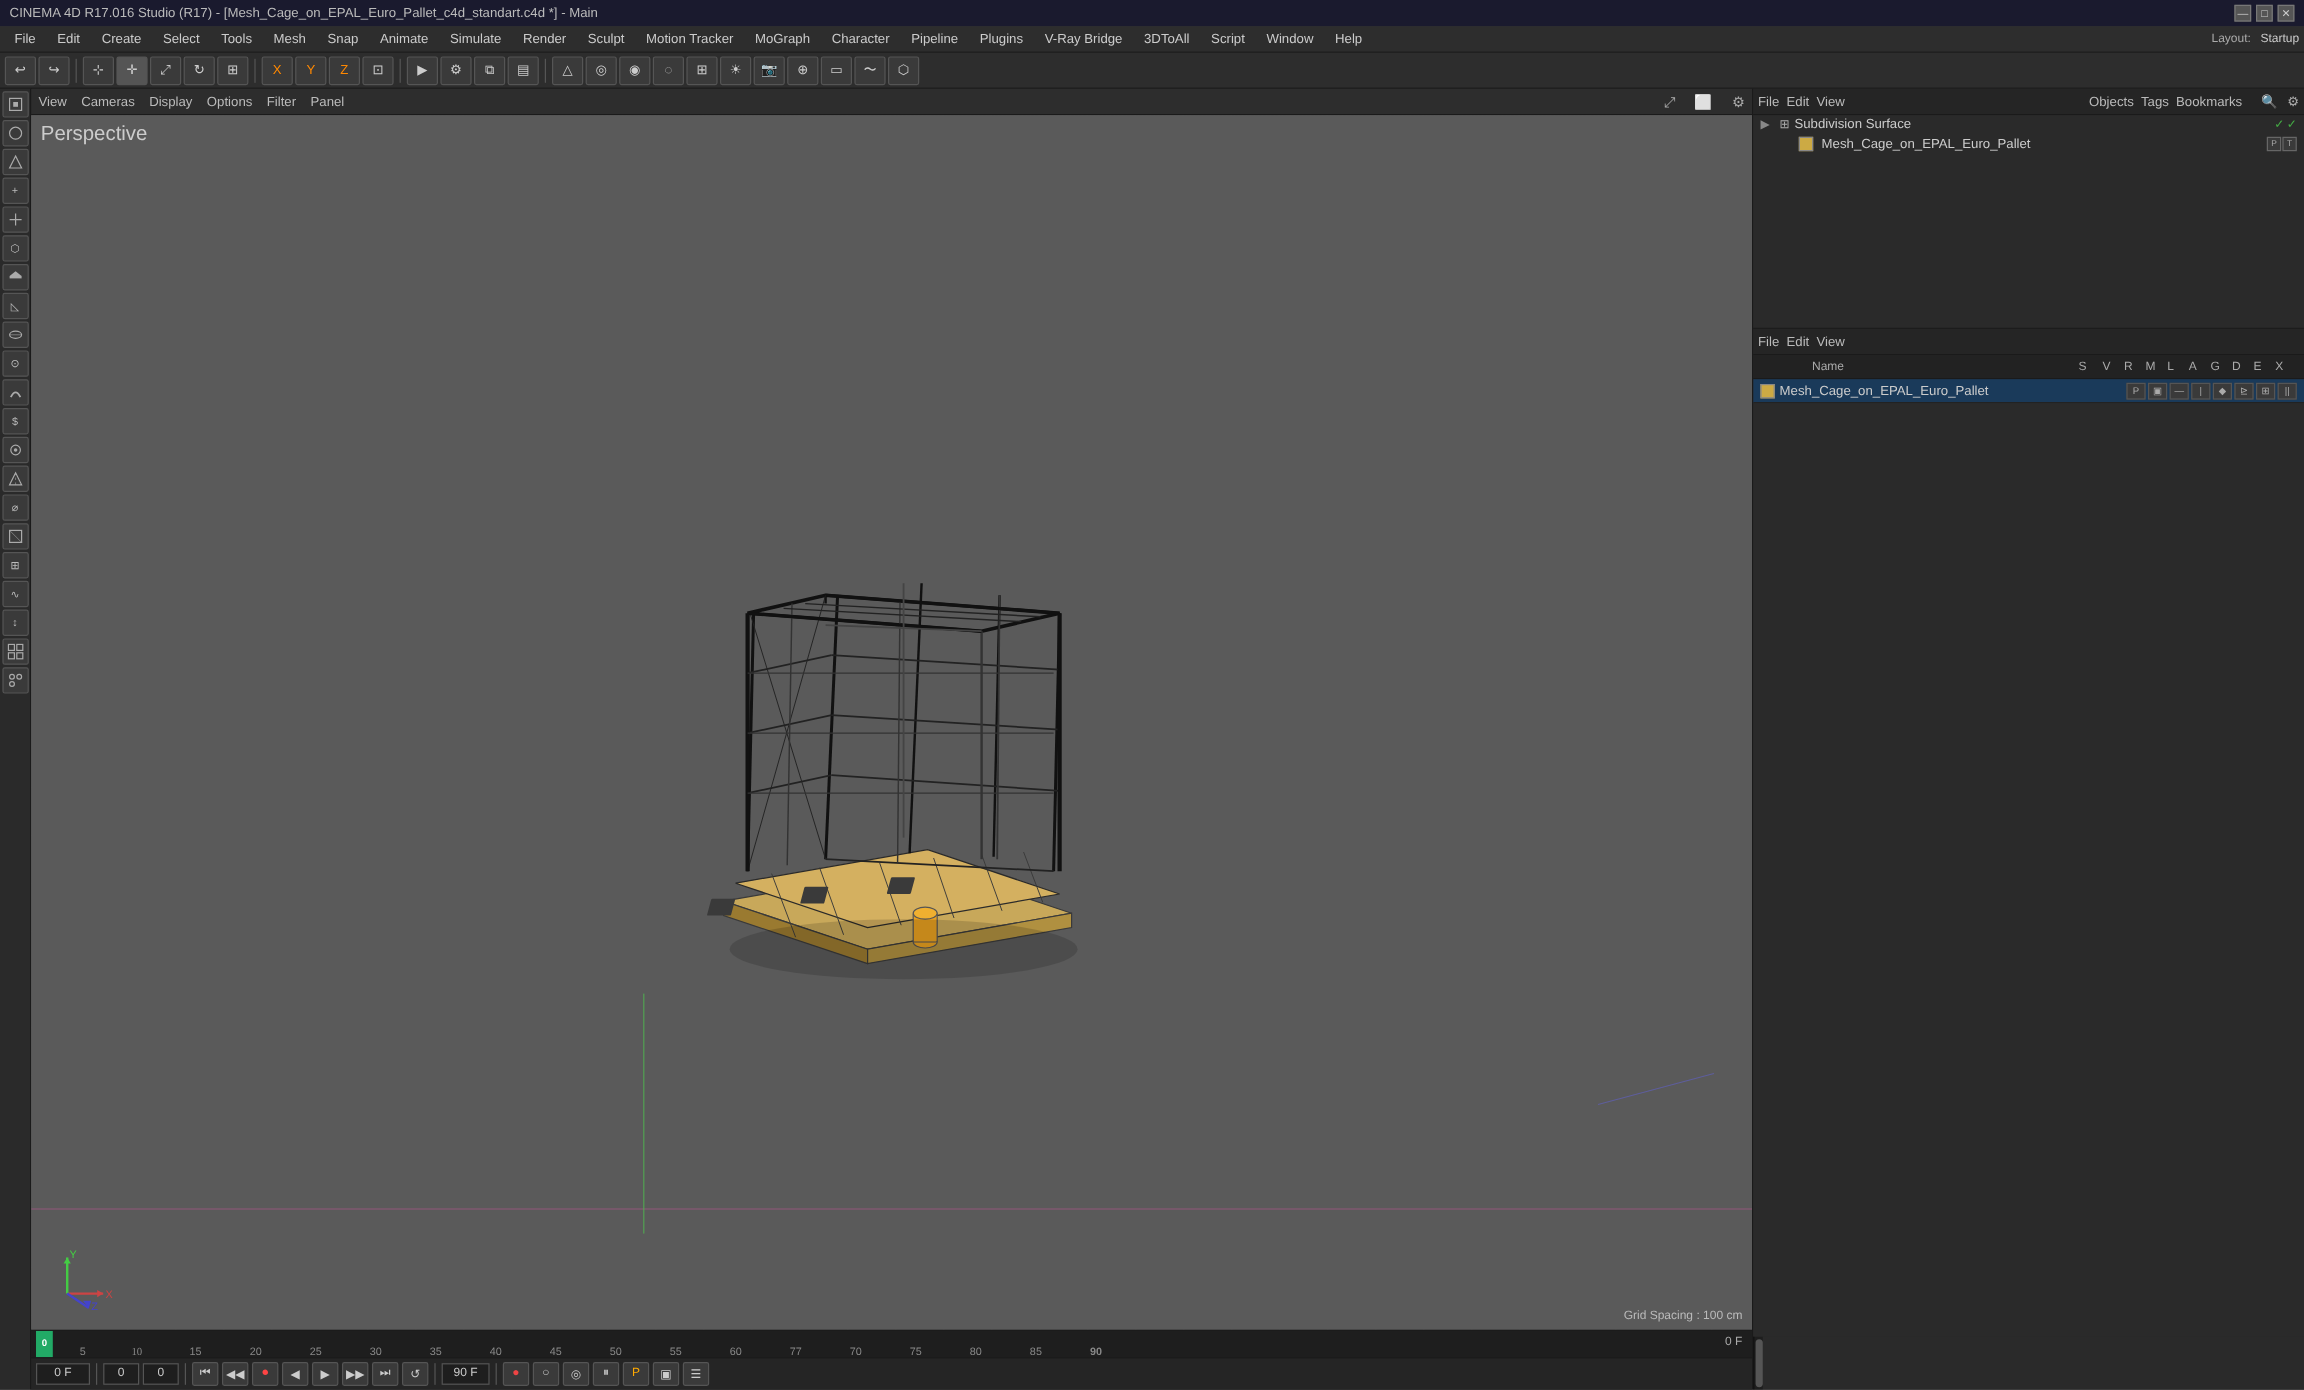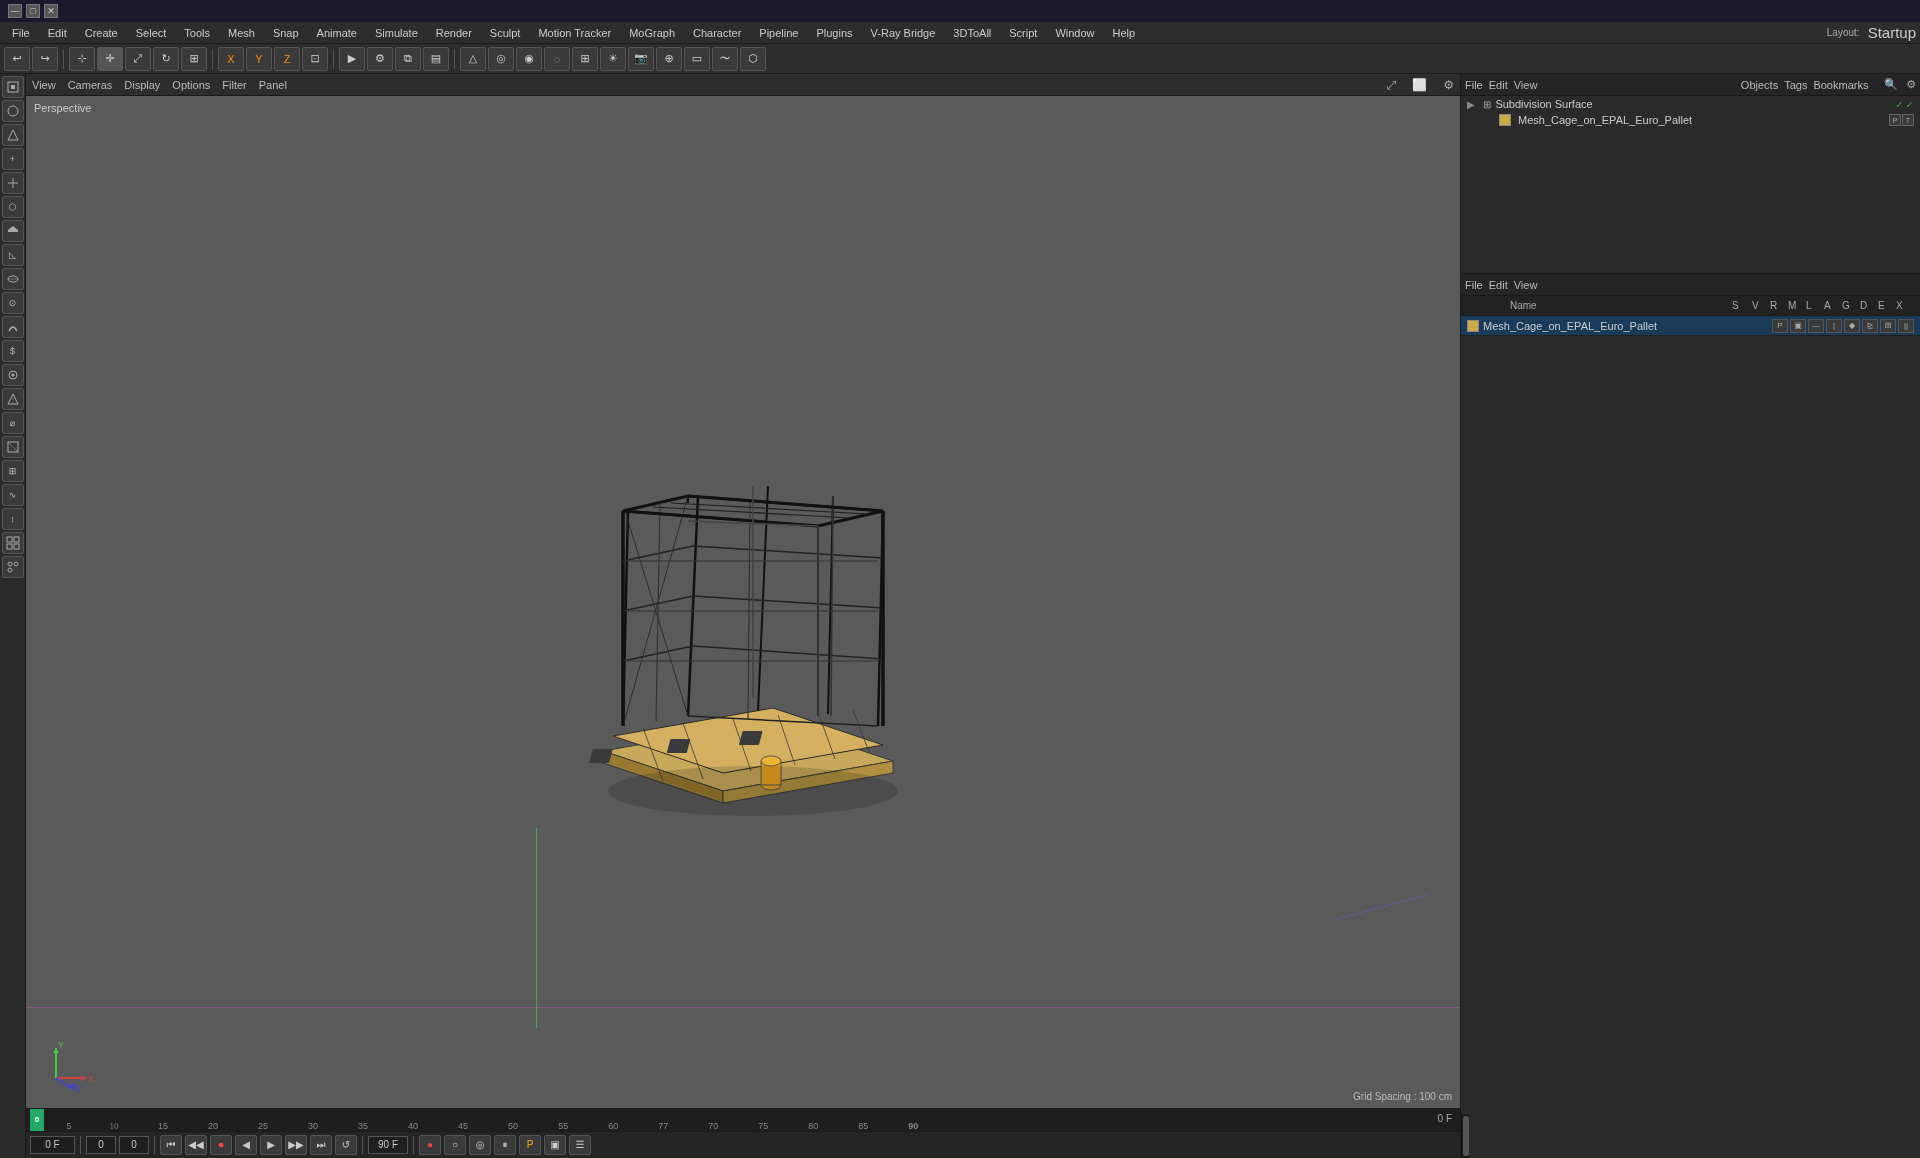--- a/index.html
+++ b/index.html
@@ -135,21 +135,21 @@
         linear-gradient(rgba(90,90,90,0.5) 1px, transparent 1px),
         linear-gradient(90deg, rgba(90,90,90,0.5) 1px, transparent 1px);
       background-size: 40px 40px;
       background-color: #5a5a5a;
     }
 
     
     #perspective-label {
       position: absolute;
       top: 6px; left: 8px;
-      color: #ccc; font-size: 11px;
+      color: #ccc; font-size: 17px;
     }
 
     
     #grid-spacing {
       position: absolute;
       bottom: 6px; right: 8px;
       color: #bbb; font-size: 10px;
     }
 
     
@@ -336,20 +336,21 @@
 
     .obj-expand { width: 12px; color: #888; font-size: 10px; }
 
     
     .obj-checks { display: flex; gap: 2px; align-items: center; }
   </style>
 </head>
 <body>
 
 <div id="title-bar">
+  <span class="title-text">CINEMA 4D R17.016 Studio (R17) - [Mesh_Cage_on_EPAL_Euro_Pallet_c4d_standart.c4d *] - Main</span>
   <div class="window-controls">
     <div class="win-btn">—</div>
     <div class="win-btn">□</div>
     <div class="win-btn">✕</div>
   </div>
 </div>
 
 <div id="menu-bar">
   <span class="menu-item">File</span>
   <span class="menu-item">Edit</span>
@@ -367,21 +368,21 @@
   <span class="menu-item">Character</span>
   <span class="menu-item">Pipeline</span>
   <span class="menu-item">Plugins</span>
   <span class="menu-item">V-Ray Bridge</span>
   <span class="menu-item">3DToAll</span>
   <span class="menu-item">Script</span>
   <span class="menu-item">Window</span>
   <span class="menu-item">Help</span>
   <span style="flex:1"></span>
   <span style="color:#aaa; font-size:10px; margin-right:6px;">Layout:</span>
-  <span style="color:#ccc; font-size:15px;">Startup</span>
+  <span style="color:#ccc; font-size:10px;">Startup</span>
 </div>
 
 <div id="toolbar">
 
   <div class="toolbar-btn">↩</div>
   <div class="toolbar-btn">↪</div>
   <div class="toolbar-separator"></div>
 
   <div class="toolbar-btn">⊹</div>
   <div class="toolbar-btn" style="background:#555;">✛</div>

